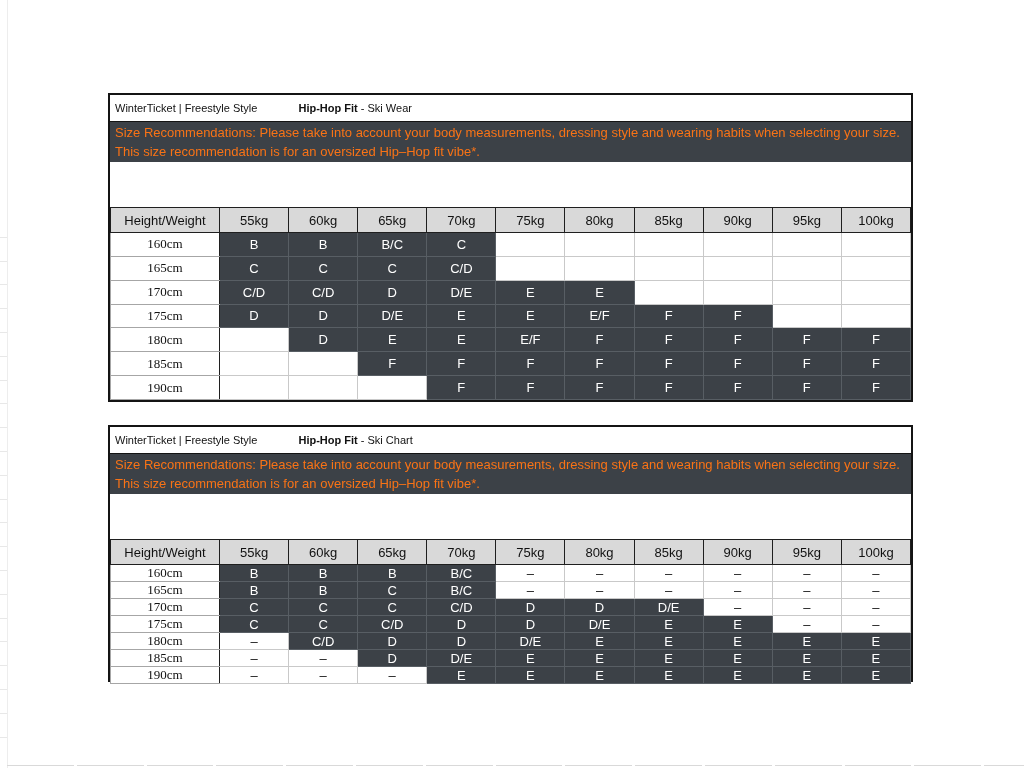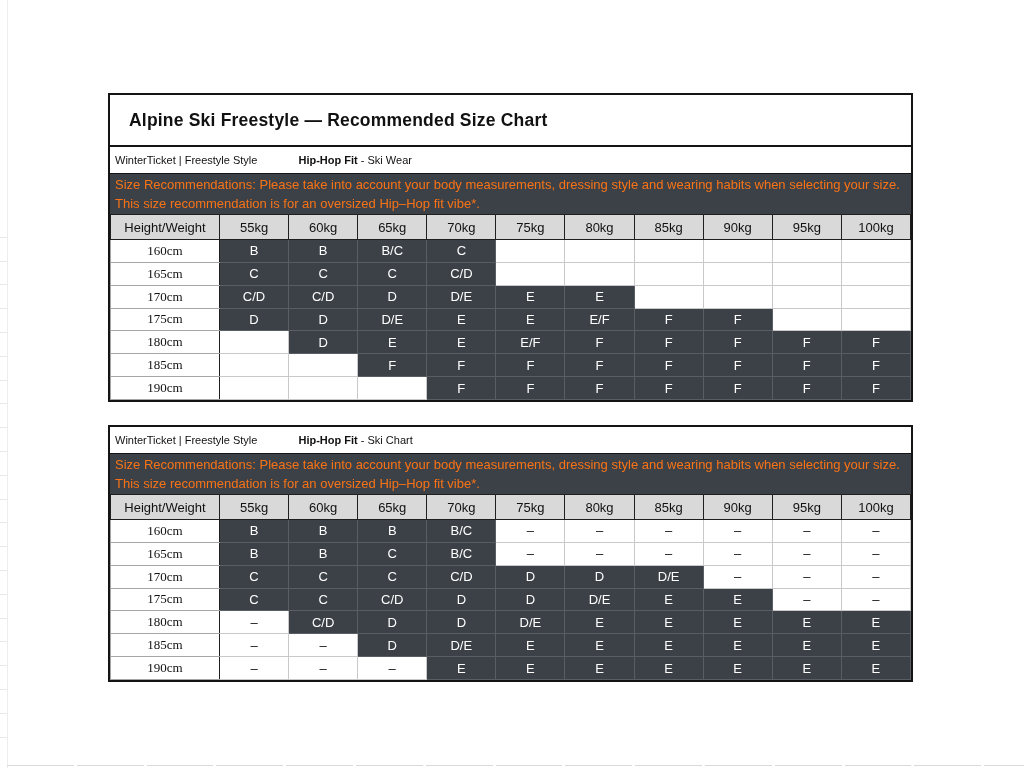--- a/index.html
+++ b/index.html
@@ -35,21 +35,21 @@
     font-size:11px; white-space:pre;
   }
   .subtitle-row b { font-weight:700;padding-left:38px; }
   .note-row {
     height:40px; flex:0 0 auto; box-sizing:border-box;
     background:var(--dark,#3C4147); color:#f97316;
     font-size:13px; line-height:18.5px; padding:2px 6px 0 5px;
   }
   table.size-table {
     flex:1 1 auto; width:100%; border-collapse:collapse; table-layout:fixed;
-    font-size:13px; text-align:center;
+    font-size:13px; text-align:center;margin-top:45px;
   }
   table.size-table th {
     height:24px; background:var(--headbg,#D9D9D9); font-weight:400;
     border:1px solid #1f1f1f; padding:0;
   }
   table.size-table td { padding:0; }
   td.rowlabel {
     background:#fff; border:1px solid #a6a6a6; border-right:1px solid #1f1f1f;font-family:Liberation Serif, serif;
   }
   td.cell-dark {
@@ -62,21 +62,20 @@
 </head>
 <body>
 
 <div class="canvas">
 
   <div class="edge-vline"></div>
   <div class="edge-rowticks"></div>
   <div class="edge-bottomline"></div>
 
   <div class="block wear">
-    <div class="title-row">Alpine Ski Freestyle — Recommended Size Chart</div>
     <div class="subtitle-row"><span>WinterTicket | Freestyle Style </span><b>Hip-Hop Fit</b><span> - Ski Wear</span></div>
     <div class="note-row">Size Recommendations: Please take into account your body measurements, dressing style and wearing habits when selecting your size. This size recommendation is for an oversized Hip–Hop fit vibe*.</div>
     <table class="size-table">
         <colgroup>
           <col style="width: 109px;">
           <col>
           <col>
           <col>
           <col>
           <col>

